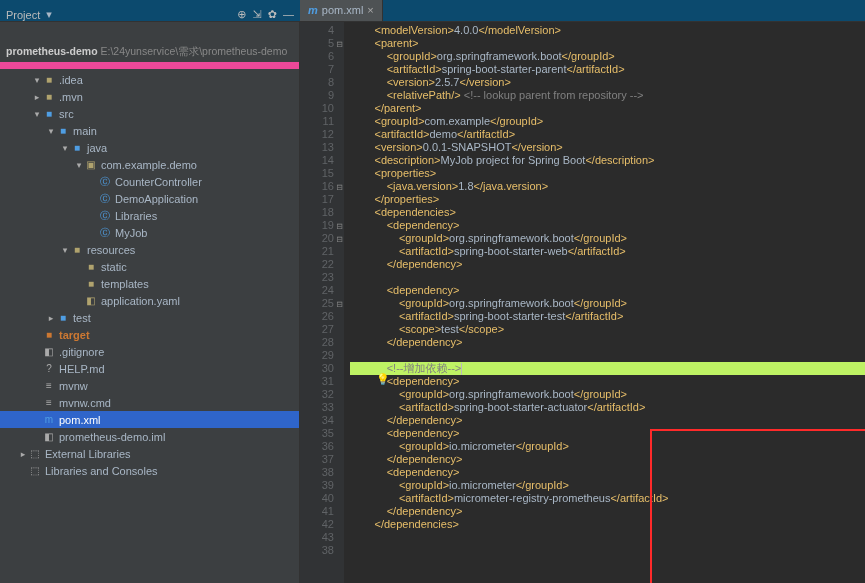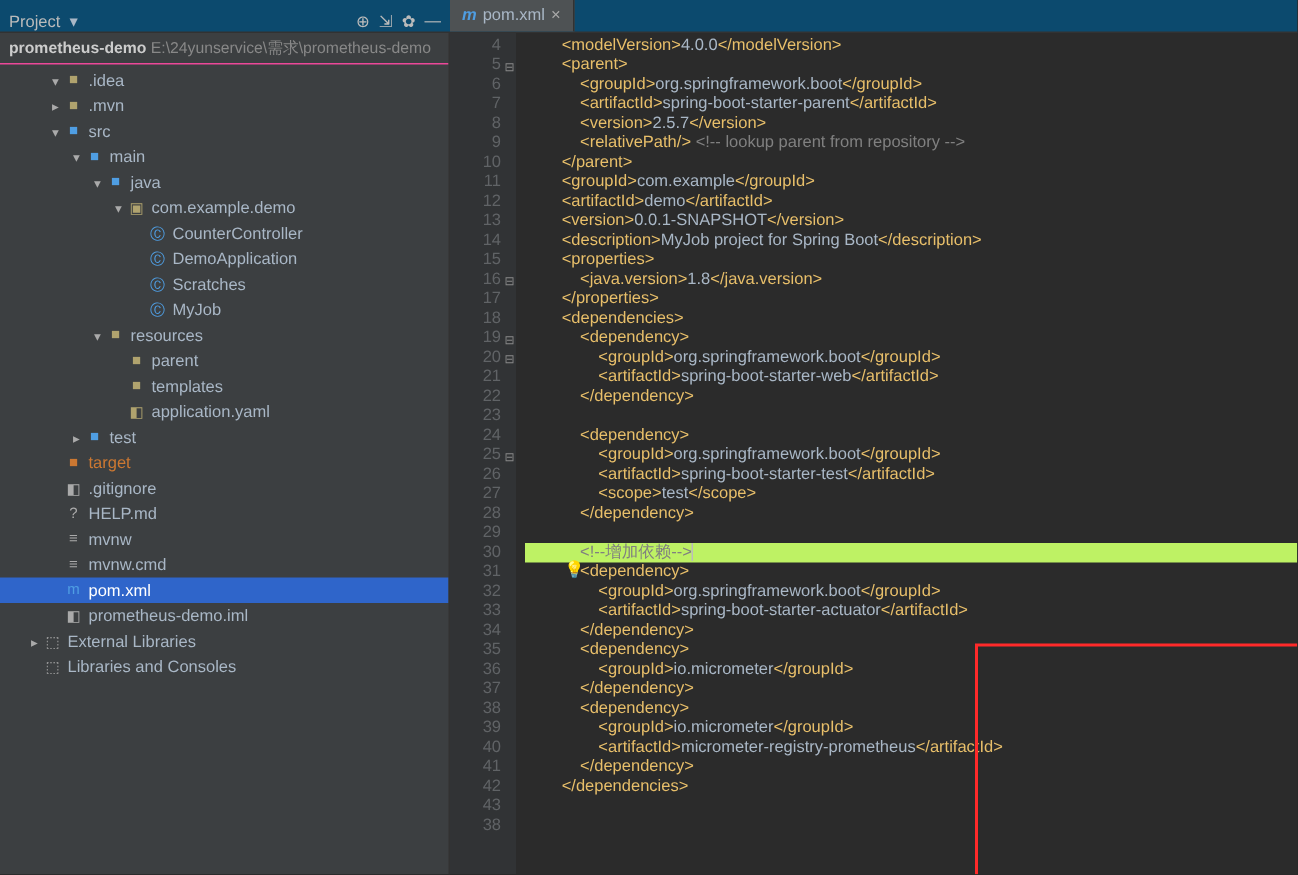--- a/index.html
+++ b/index.html
@@ -7,35 +7,35 @@
 .topbar { display:flex; height:22px; background:#0c4a6e; border-bottom:1px solid #323232; align-items:flex-end; }
 .topbar .left { width:300px; display:flex; align-items:center; padding-left:6px; gap:6px; }
 .proj-label { color:#bbb; }
 .topbar .icons { margin-left:auto; display:flex; gap:6px; padding-right:6px; color:#bbb; }
 .topbar .icons span { cursor:pointer; }
 .tab { display:flex; align-items:center; background:#4e5254; height:22px; padding:0 8px; gap:4px; border-right:1px solid #323232; }
 .tab .m-icon { color:#4f9ee3; font-weight:bold; font-style:italic; }
 .tab .close { color:#aaa; cursor:pointer; }
 .main { flex:1; display:flex; overflow:hidden; }
 .sidebar { width:300px; background:#3c3f41; border-right:1px solid #323232; overflow:auto; }
-.crumb { padding:3px 6px; color:#888; font-size:10.5px; border-bottom:1px solid #ec4899; }
+.crumb { padding:3px 6px; color:#888; font-size:10.5px; border-bottom:7px solid #ec4899;margin-top:20px; }
 .crumb b { color:#ccc; }
 .tree { padding-top:2px; }
 .row { display:flex; align-items:center; height:17px; padding-right:6px; cursor:pointer; white-space:nowrap; }
 .row.selected { background:#2f65ca; color:#fff; }
 .arrow { width:10px; text-align:center; color:#aaa; font-size:9px; }
 .icon { width:14px; text-align:center; margin-right:3px; font-size:10px; }
 .folder { color:#b0a36e; }
 .folder-blue { color:#4f9ee3; }
 .pkg { color:#b0a36e; }
 .class { color:#4f9ee3; }
 .file { color:#aaa; }
 .file-yaml { color:#b0a36e; }
 .file-orange { color:#cc7832; }
-.label-orange { color:#cc7832; }
+.label-orange { color:#cc7832;font-weight:bold; }
 .editor { flex:1; background:#2b2b2b; position:relative; overflow:hidden; font-family:Consolas,"Courier New",monospace; font-size:11px; }
 .code-area { display:flex; height:100%; }
 .gutter { width:44px; background:#313335; text-align:right; color:#606366; padding-top:2px; }
 .gutter .ln { height:13px; line-height:13px; padding-right:10px; position:relative; }
 .gutter .fold { position:absolute; right:1px; top:1px; color:#888; font-size:8px; }
 .bulb { position:absolute; left:32px; color:#f0a732; font-size:11px; }
 .code { flex:1; padding-top:2px; padding-left:6px; position:relative; }
 .line { height:13px; line-height:13px; white-space:pre; }
 .cursor-line { background:#bef264; }
 .t-tag { color:#e8bf6a; }
@@ -107,36 +107,36 @@
           <span>CounterController</span>
         </div>
         <div class="row" style="padding-left: 88px;">
           <span class="arrow"></span>
           <span class="icon class">Ⓒ</span>
           <span>DemoApplication</span>
         </div>
         <div class="row" style="padding-left: 88px;">
           <span class="arrow"></span>
           <span class="icon class">Ⓒ</span>
-          <span>Scratches</span>
+          <span>Libraries</span>
         </div>
         <div class="row" style="padding-left: 88px;">
           <span class="arrow"></span>
           <span class="icon class">Ⓒ</span>
           <span>MyJob</span>
         </div>
         <div class="row" style="padding-left: 60px;">
           <span class="arrow">▾</span>
           <span class="icon folder">■</span>
           <span>resources</span>
         </div>
         <div class="row" style="padding-left: 74px;">
           <span class="arrow"></span>
           <span class="icon folder">■</span>
-          <span>parent</span>
+          <span>static</span>
         </div>
         <div class="row" style="padding-left: 74px;">
           <span class="arrow"></span>
           <span class="icon folder">■</span>
           <span>templates</span>
         </div>
         <div class="row" style="padding-left: 74px;">
           <span class="arrow"></span>
           <span class="icon file-yaml">◧</span>
           <span>application.yaml</span>

